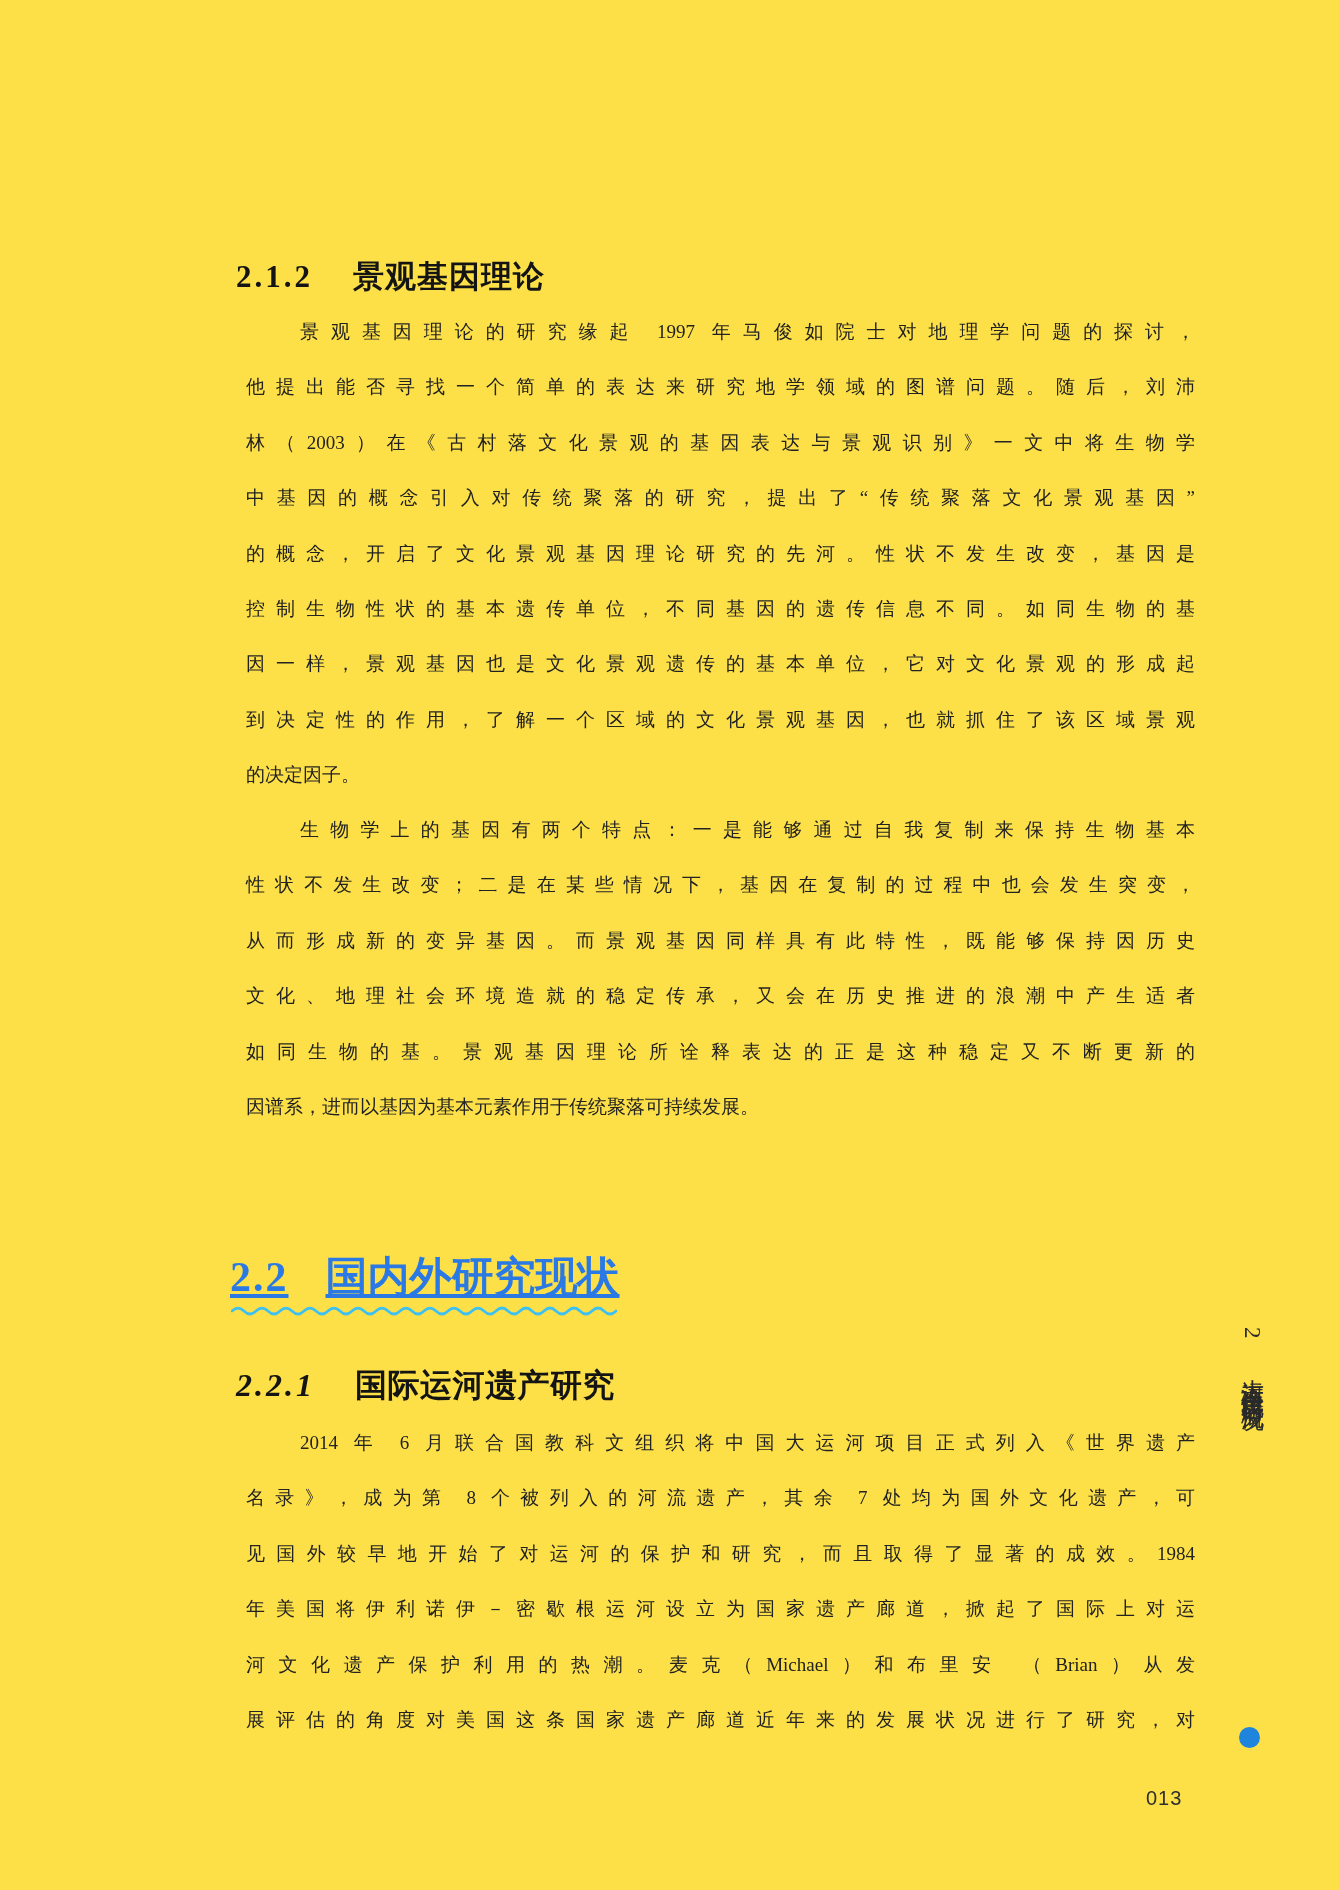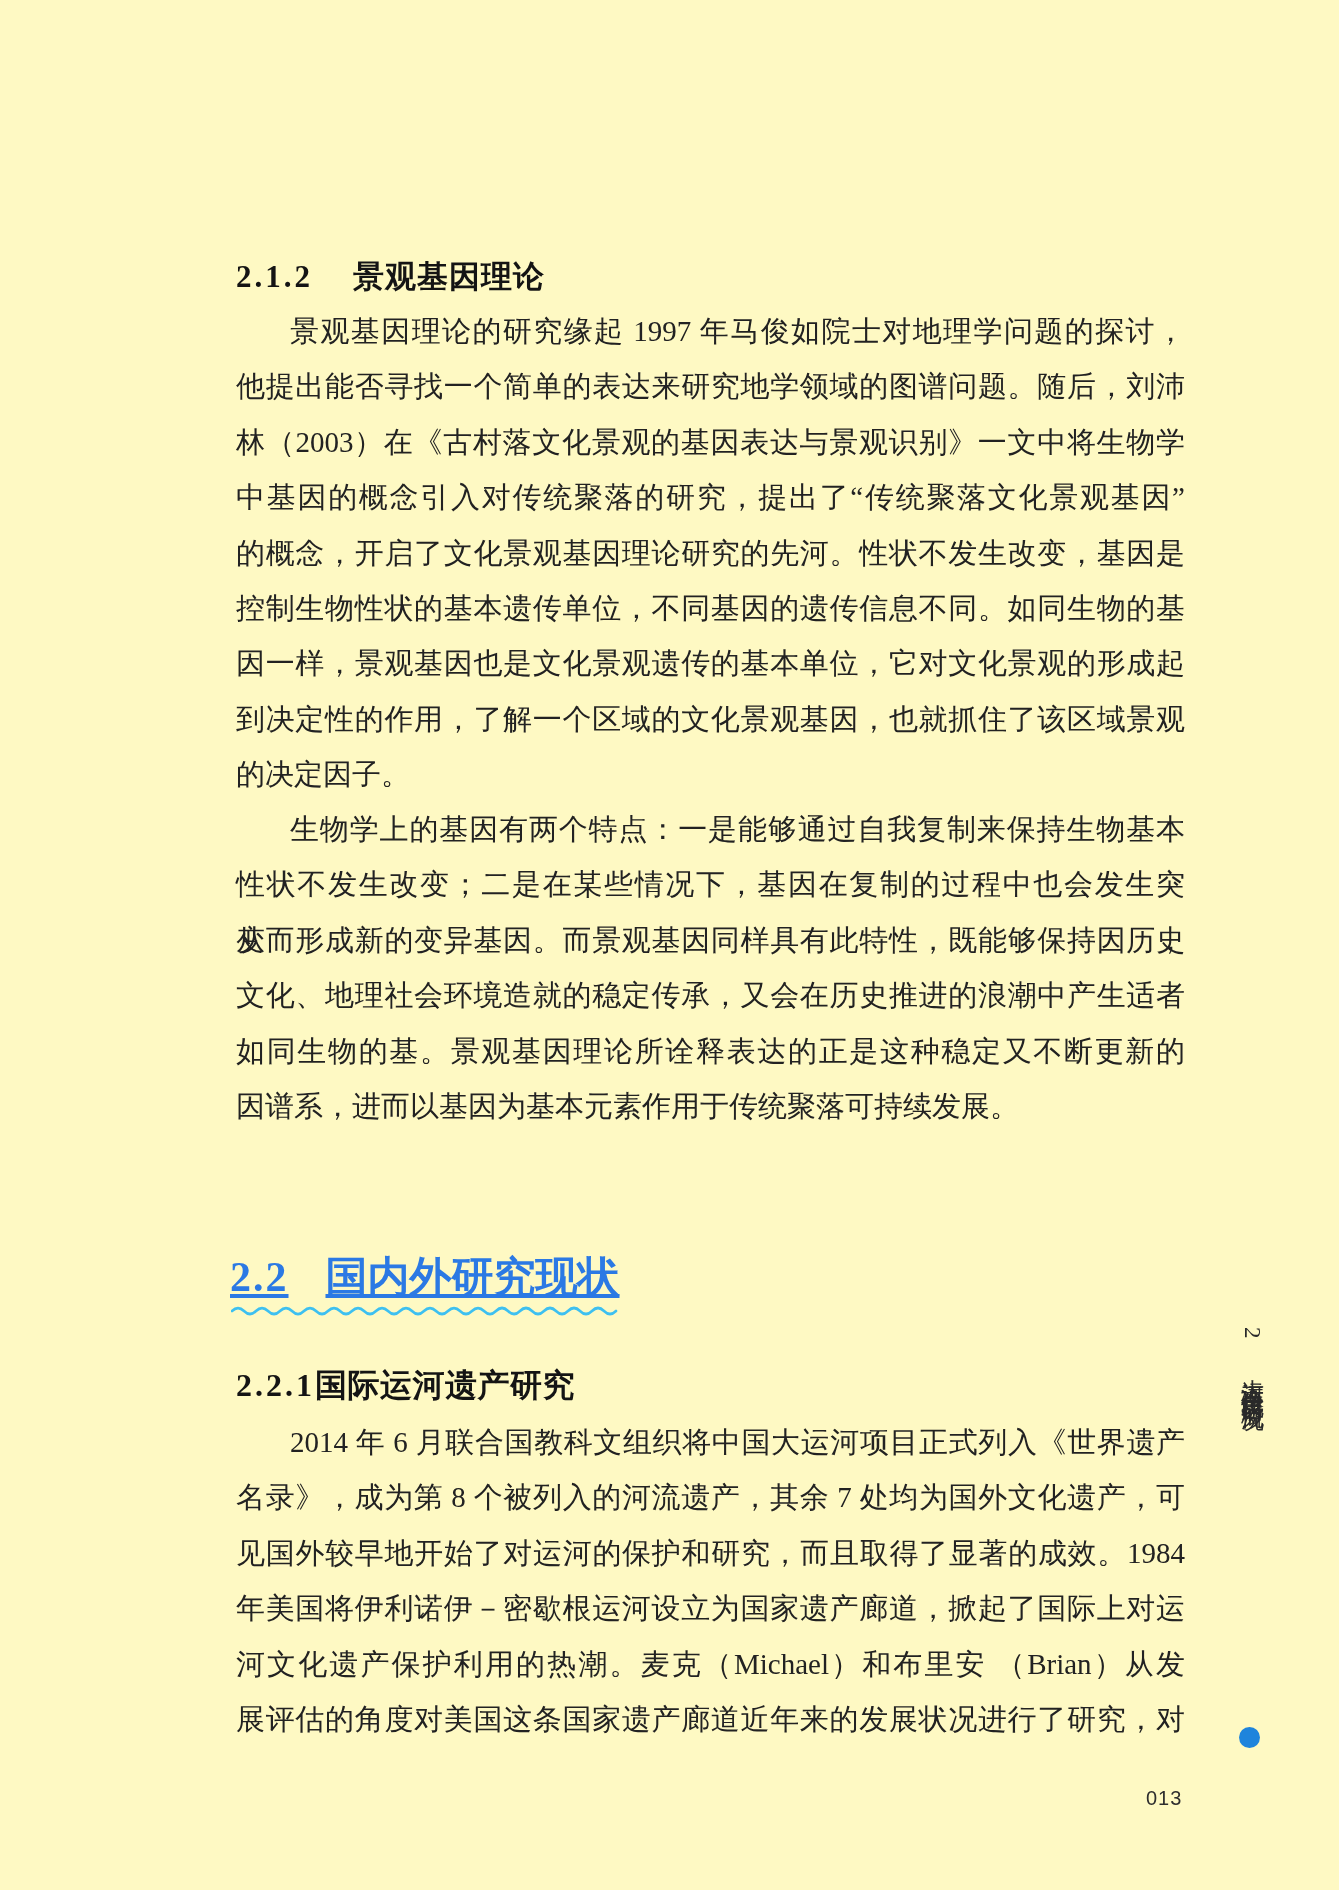--- a/index.html
+++ b/index.html
@@ -11,42 +11,42 @@
     width: 1339px;
     height: 1890px;
     position: relative;
     font-family: "Liberation Serif", "DejaVu Serif", serif;
     color: #202020;
     overflow: hidden;
   }
   .page {
     position: absolute;
     inset: 0;
-    background: #fef9c3;
+    background: #fde047;
   }
   h1, h2, h3 { margin: 0; padding: 0; font-weight: bold; }
 
   
   #h212 {
     position: absolute;
     left: 236px;
     top: 256px;
     font-size: 31px;
     color: #141414;
     letter-spacing: 1px;
     white-space: nowrap;
   }
   #h212 .hnum { margin-right: 40px; letter-spacing: 3px; }
 
   
   .para {
     position: absolute;
-    left: 236px;
+    left: 246px;
     width: 949px;
-    font-size: 29px;
+    font-size: 19px;
     color: #222222;
     font-family: Liberation Serif, serif;
   }
   .para .line {
     height: 55.4px;
     line-height: 55.4px;
     text-align: justify;
     text-align-last: justify;
     white-space: normal;
   }
@@ -77,21 +77,21 @@
   
   #h221 {
     position: absolute;
     left: 236px;
     top: 1364px;
     font-size: 32px;
     color: #141414;
     letter-spacing: 0.5px;
     white-space: nowrap;
   }
-  #h221 .hnum { letter-spacing: 3px; }
+  #h221 .hnum { margin-right: 40px; letter-spacing: 3px; font-style: italic; }
 
   
   #sidebar {
     position: absolute;
     left: 1237px;
     top: 1327px;
     height: 390px;
     writing-mode: vertical-rl;
     text-orientation: mixed;
     font-size: 23px;

